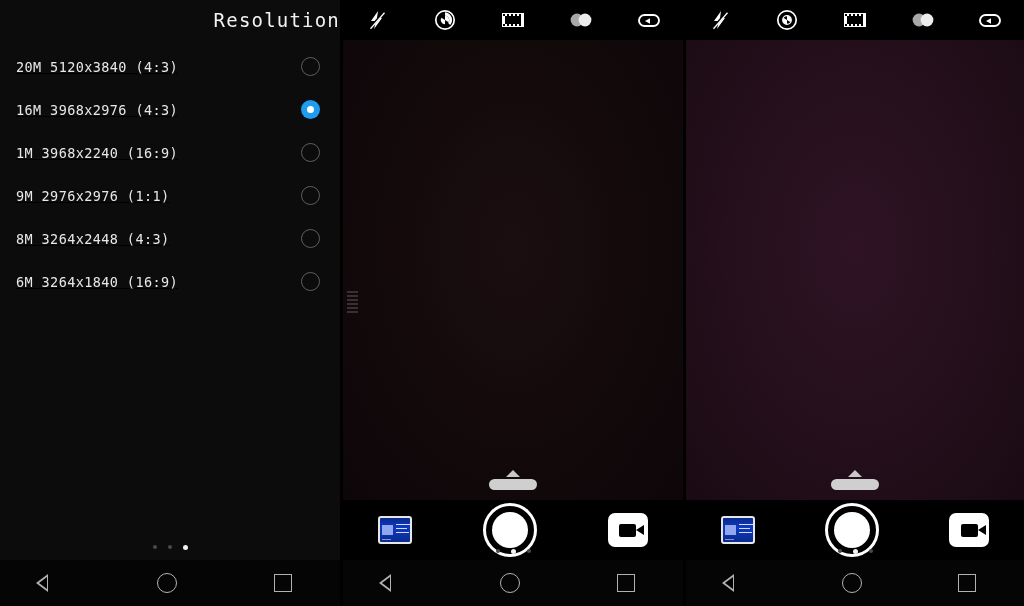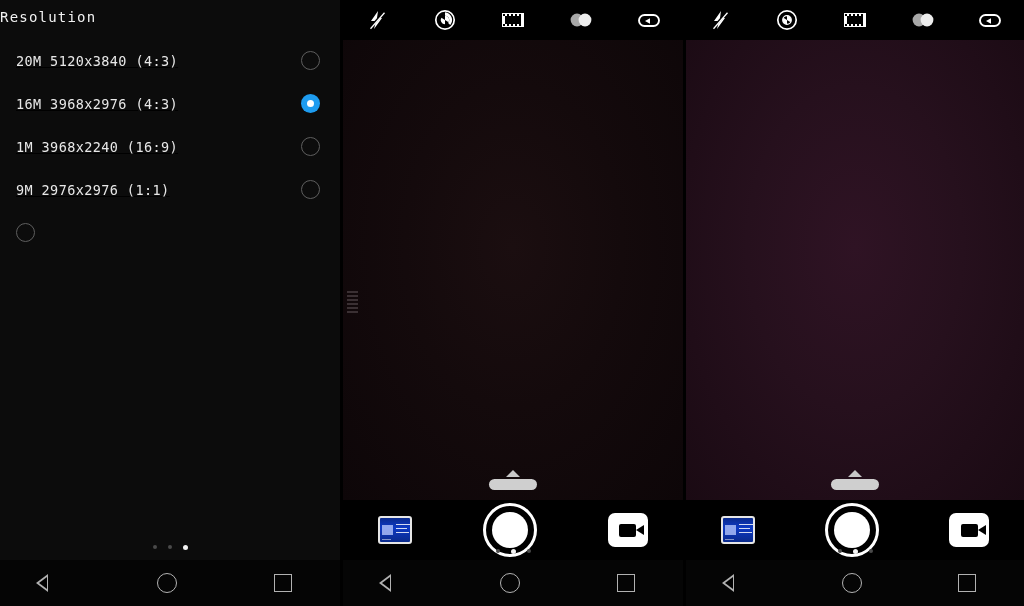--- a/index.html
+++ b/index.html
@@ -12,21 +12,21 @@
 
   
   .panel{position:relative;height:606px;overflow:hidden;background:#000;}
   .panel.p1{width:341px;background:#0c0c0c;}
   .panel.sep{border-left:3px solid #000;}
   .panel.p2{width:341px;}
   .panel.p3{width:339px;}
 
   
   .res-title{
-    text-align:left;color:#f2f2f2;font-size:14px;letter-spacing:1.2px;
+    text-align:right;color:#f2f2f2;font-size:19px;letter-spacing:1.2px;
     padding-top:9px;font-weight:500;font-family:"DejaVu Sans Mono", monospace;
   }
   .res-list{margin-top:14px;}
   .res-row{
     display:flex;align-items:center;justify-content:space-between;
     height:43px;padding:0 20px 0 16px;text-decoration:underline;
   }
   .res-label{
     color:#e8e8e8;font-size:13.5px;letter-spacing:.4px;
     font-family:"DejaVu Sans Mono", monospace;white-space:nowrap;
@@ -143,20 +143,25 @@
       </div>
       <div class="res-row">
         <span class="res-label">1M 3968x2240 (16:9)</span>
         <span class="radio"></span>
       </div>
       <div class="res-row">
         <span class="res-label">9M 2976x2976 (1:1)</span>
         <span class="radio"></span>
       </div>
       <div class="res-row">
+        <span class="res-label">8M 3264x2448 (4:3)</span>
+        <span class="radio"></span>
+      </div>
+      <div class="res-row">
+        <span class="res-label">6M 3264x1840 (16:9)</span>
         <span class="radio"></span>
       </div>
     </div>
 
     <div class="dots" style="bottom:56px;">
       <span class="dot"></span>
       <span class="dot"></span>
       <span class="dot active"></span>
     </div>
 

